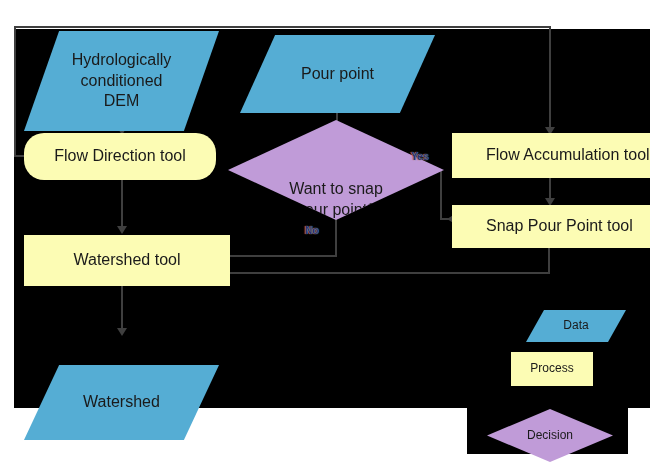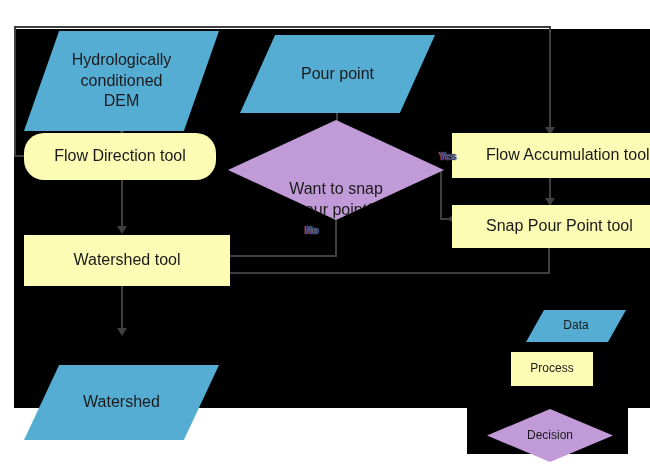--- a/index.html
+++ b/index.html
@@ -180,21 +180,21 @@
   </div>
 
   <div class="node shape-process" style="left:24px; top:235px; width:206px; height:51px; font-size:16px;">
     <span class="label-inner">Watershed tool</span>
   </div>
 
   <div class="node shape-data" style="left:24px; top:333px; width:195px; height:75px; font-size:16px;margin-top:32px;">
     <span class="label-inner">Watershed</span>
   </div>
 
-  <div class="branch-label" style="left:411px; top:151px;margin-left:28px;">Yes</div>
+  <div class="branch-label" style="left:411px; top:151px;">Yes</div>
   <div class="branch-label" style="left:305px; top:225px;">No</div>
 
   <div class="node shape-data legend-label" style="left:526px; top:310px; width:100px; height:32px;">
     <span class="label-inner">Data</span>
   </div>
 
   <div class="node shape-process legend-label" style="left:511px; top:352px; width:82px; height:34px;">
     <span class="label-inner">Process</span>
   </div>
 

